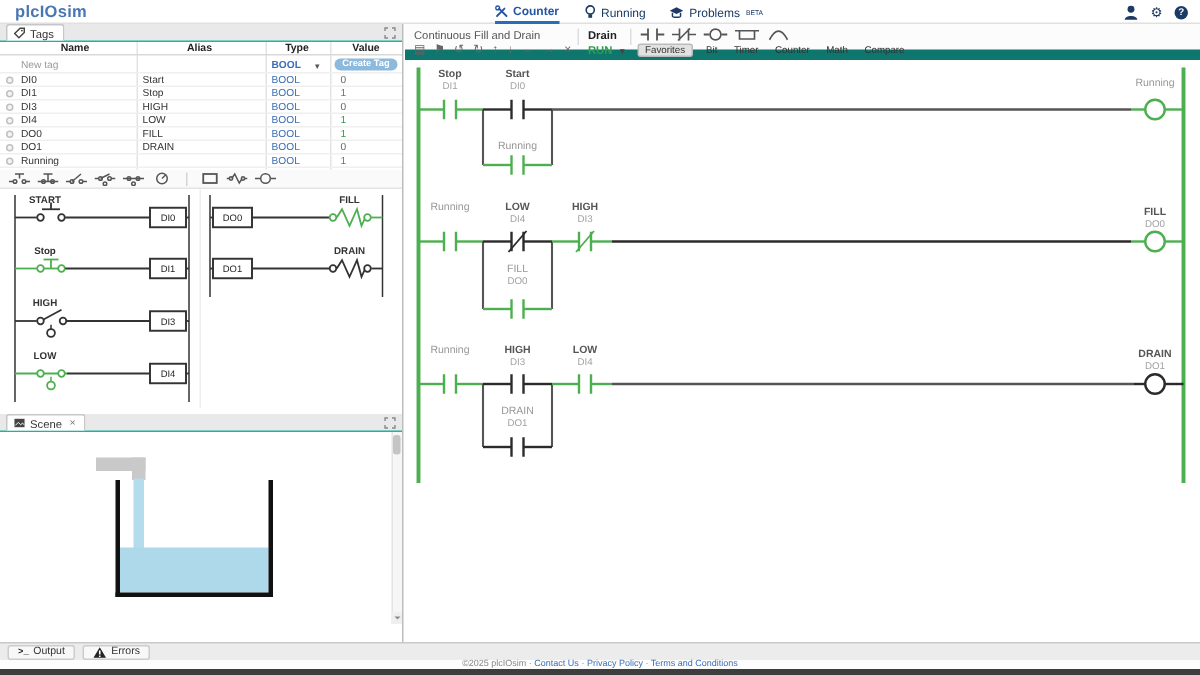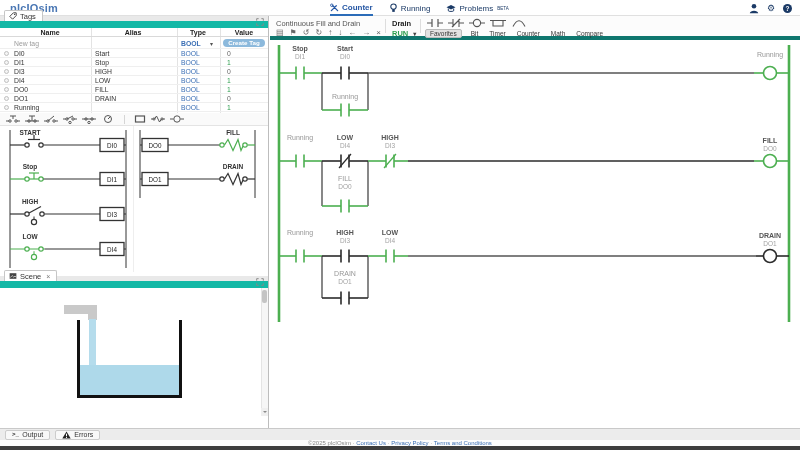--- a/index.html
+++ b/index.html
@@ -16,21 +16,21 @@
   .nav-item.active { color:#2456a4; font-weight:700; border-bottom:2px solid #2b6cb8; }
   .nav-item svg { display:block; }
   .beta { font-size:4.5px; vertical-align:super; color:#1b3a66; margin-left:1px; }
   .hdr-icons { position:absolute; right:8px; top:1px; display:flex; gap:8px; align-items:center; }
   .hicon { color:#1b3a66; font-size:9px; line-height:14px; cursor:pointer; }
   .help-circle { width:9px; height:9px; border-radius:50%; background:#1b3a66; color:#fff;
     font-size:6.5px; font-weight:700; text-align:center; line-height:9px; }
 
   
   .left-col { position:absolute; left:0; top:16px; width:269px; height:412px; border-right:1px solid #bdbdbd; }
-  .tabbar { position:relative; height:12px; background:#e9e9e9; border-bottom:7px solid #14b8a6; display:flex; align-items:flex-end; }
+  .tabbar { position:relative; height:12px; background:#e9e9e9; border-bottom:1px solid #14b8a6; display:flex; align-items:flex-end; }
   .tab { display:flex; align-items:center; gap:3px; background:#fff; border:1px solid #c6c6c6; border-bottom:none;
     border-radius:2px 2px 0 0; font-size:7.5px; color:#333; padding:1px 6px 1px 4px; margin-left:4px; height:11px; cursor:pointer; }
   .expand { position:absolute; right:4px; top:2px; cursor:pointer; }
 
   
   .tagtable { position:relative; width:100%; height:85px; background:#fff; font-size:6.8px; color:#333; }
   .colline { position:absolute; top:0; bottom:0; width:1px; background:#e3e3e3; }
   .trow { position:absolute; left:0; right:0; border-bottom:1px solid #efefef; }
   .th { position:absolute; transform:translateX(-50%); font-weight:700; font-size:7px; color:#222; top:1px; }
   .radio { position:absolute; left:4px; top:2px; width:5px; height:5px; border:1px solid #c0c0c0; border-radius:50%; background:#f4f4f4; }
@@ -54,21 +54,21 @@
   
   .scene-body { position:relative; height:128px; background:#fff; }
   .sb-track { position:absolute; right:0; top:0; width:7px; height:128px; background:#f6f6f6; border-left:1px solid #e4e4e4; }
   .sb-thumb { position:absolute; right:1px; top:2px; width:5px; height:13px; background:#c4c4c4; border-radius:2px; cursor:pointer; }
   .sb-btn { position:absolute; right:0; bottom:0; width:7px; height:8px; background:#efefef; }
   .sb-btn:after { content:""; position:absolute; left:1.5px; top:3px; border:2px solid transparent; border-top-color:#8a8a8a; }
   .close-x { font-size:7px; color:#777; margin-left:2px; cursor:pointer; }
 
   
   .ladder-col { position:absolute; left:270px; top:16px; width:530px; height:412px; background:#fff; }
-  .ltoolbar { position:relative; height:24px; border-bottom:4px solid #0f766e; background:#fcfcfc; }
+  .ltoolbar { position:relative; height:24px; border-bottom:7px solid #0f766e; background:#fcfcfc; }
   .lt-title { position:absolute; left:6px; top:3px; font-size:7.5px; color:#555; }
   .lt-mode { position:absolute; left:122px; top:3px; font-size:7.5px; font-weight:700; color:#222; }
   .lt-run { position:absolute; left:122px; top:13px; font-size:7.5px; font-weight:700; color:#2e9e4f; cursor:pointer; }
   .lt-run .caret2 { color:#444; font-size:6px; margin-left:5px; }
   .lt-icons { position:absolute; left:6px; top:12px; display:flex; gap:6px; }
   .ticon { font-size:8px; color:#666; line-height:10px; cursor:pointer; }
   .lt-div { position:absolute; top:3px; bottom:3px; width:1px; background:#ddd; }
   .lt-palette { position:absolute; left:157px; top:2px; display:flex; gap:5px; align-items:center; }
   .lt-palette svg { display:block; cursor:pointer; }
   .lt-cats { position:absolute; left:155px; top:13px; display:flex; gap:7px; align-items:center; font-size:6.5px; color:#333; }

